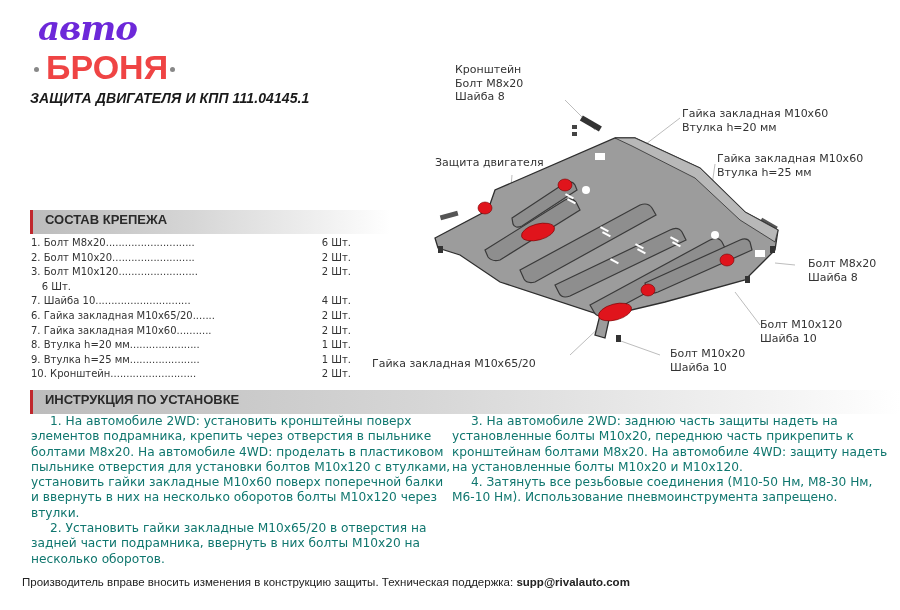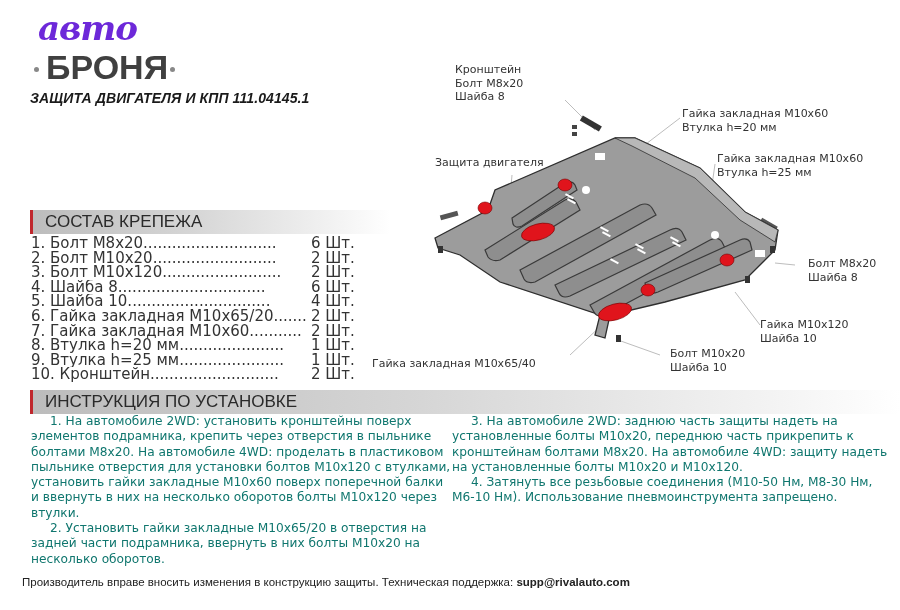--- a/index.html
+++ b/index.html
@@ -1,31 +1,31 @@
 <!DOCTYPE html>
 <html><head>
 <meta charset="utf-8">
 <style>
   * { margin: 0; padding: 0; box-sizing: border-box; }
   html, body { width: 900px; height: 610px; background: #ffffff; overflow: hidden; }
   body { position: relative; font-family: "DejaVu Sans", sans-serif; color: #222; }
 
   .logo { position: absolute; left: 30px; top: 14px; width: 150px; height: 70px; }
   .logo .script { position: absolute; left: 8px; top: -6px; font-family: "DejaVu Serif", serif; font-style: italic; font-size: 34px; color: #6d28d9; letter-spacing: -1px; font-weight: bold; }
-  .logo .brand { position: absolute; left: 16px; top: 34px; font-family: "Liberation Sans", sans-serif; font-weight: bold; font-size: 34px; color: #404040; letter-spacing: 0px; }
+  .logo .brand { position: absolute; left: 16px; top: 34px; font-family: "Liberation Sans", sans-serif; font-weight: bold; font-size: 34px; color: #ef4444; letter-spacing: 0px; }
   .logo .dot { position: absolute; top: 53px; width: 5px; height: 5px; border-radius: 50%; background: #888; }
 
   .doc-title { position: absolute; left: 30px; top: 90px; font-family: "Liberation Sans", sans-serif; font-weight: bold; font-size: 14px; color: #1a1a1a; letter-spacing: 0.1px; font-style: italic; }
 
   .section-head { position: absolute; left: 30px; height: 24px; background: linear-gradient(to right, #bcbcbc 0%, #d6d6d6 45%, #f3f3f3 85%, #ffffff 100%); border-left: 3px solid #c0272d; }
-  .section-head span { position: absolute; left: 12px; top: 2px; font-family: "Liberation Sans", sans-serif; font-weight: normal; font-size: 17px; color: #2a2a2a; }
+  .section-head span { position: absolute; left: 12px; top: 2px; font-family: "Liberation Sans", sans-serif; font-weight: bold; font-size: 13px; color: #2a2a2a; }
   #sec-fasteners { top: 210px; width: 360px; }
   #sec-install { top: 390px; width: 870px; }
 
-  .parts { position: absolute; left: 31px; top: 236px; width: 320px; font-family: "DejaVu Sans", sans-serif; font-size: 15px; line-height: 14.6px; color: #333; }
+  .parts { position: absolute; left: 31px; top: 236px; width: 320px; font-family: "DejaVu Sans", sans-serif; font-size: 10px; line-height: 14.6px; color: #333; }
   .parts .row { display: flex; justify-content: space-between; white-space: nowrap; }
   .parts .name { overflow: hidden; width: 276px; }
   .parts .qty { width: 40px; text-align: right; }
 
   .instr { position: absolute; top: 414px; font-family: "DejaVu Sans", sans-serif; font-size: 12.2px; line-height: 15.3px; color: #0f766e; }
   .instr p { text-indent: 19px; }
   #instr-left { left: 31px; width: 420px; }
   #instr-right { left: 452px; width: 445px; }
 
   .footer { position: absolute; left: 22px; top: 576px; font-family: "Liberation Sans", sans-serif; font-size: 11.5px; color: #222; }
@@ -57,25 +57,24 @@
     </div>
     <div class="row">
       <span class="name">2. Болт М10х20..........................</span>
       <span class="qty">2 Шт.</span>
     </div>
     <div class="row">
       <span class="name">3. Болт М10х120.........................</span>
       <span class="qty">2 Шт.</span>
     </div>
     <div class="row">
-      <span class="name">4. Шайба 8...............................</span>
       <span class="qty">6 Шт.</span>
     </div>
     <div class="row">
-      <span class="name">5. Шайба 10..............................</span>
+      <span class="name">7. Шайба 10..............................</span>
       <span class="qty">4 Шт.</span>
     </div>
     <div class="row">
       <span class="name">6. Гайка закладная М10х65/20.......</span>
       <span class="qty">2 Шт.</span>
     </div>
     <div class="row">
       <span class="name">7. Гайка закладная М10х60...........</span>
       <span class="qty">2 Шт.</span>
     </div>
@@ -172,29 +171,29 @@
   </div>
   <div class="callout" style="left:317px;top:102px">
     <div>Гайка закладная М10х60</div>
     <div>Втулка h=25 мм</div>
   </div>
   <div class="callout" style="left:408px;top:207px">
     <div>Болт М8х20</div>
     <div>Шайба 8</div>
   </div>
   <div class="callout" style="left:360px;top:268px">
-    <div>Гайка М10х120</div>
+    <div>Болт М10х120</div>
     <div>Шайба 10</div>
   </div>
   <div class="callout" style="left:270px;top:297px">
     <div>Болт М10х20</div>
     <div>Шайба 10</div>
   </div>
   <div class="callout" style="left:-28px;top:307px">
-    <div>Гайка закладная М10х65/40</div>
+    <div>Гайка закладная М10х65/20</div>
   </div>
 </div>
 
 <div class="section-head" id="sec-install">
   <span>ИНСТРУКЦИЯ ПО УСТАНОВКЕ</span>
 </div>
 
 <div class="instr" id="instr-left">
   <p>1. На автомобиле 2WD: установить кронштейны поверх элементов подрамника, крепить через отверстия в пыльнике болтами М8х20. На автомобиле 4WD: проделать в пластиковом пыльнике отверстия для установки болтов М10х120 с втулками, установить гайки закладные М10х60 поверх поперечной балки и ввернуть в них на несколько оборотов болты М10х120 через втулки.</p>
   <p>2. Установить гайки закладные М10х65/20 в отверстия на задней части подрамника, ввернуть в них болты М10х20 на несколько оборотов.</p>

